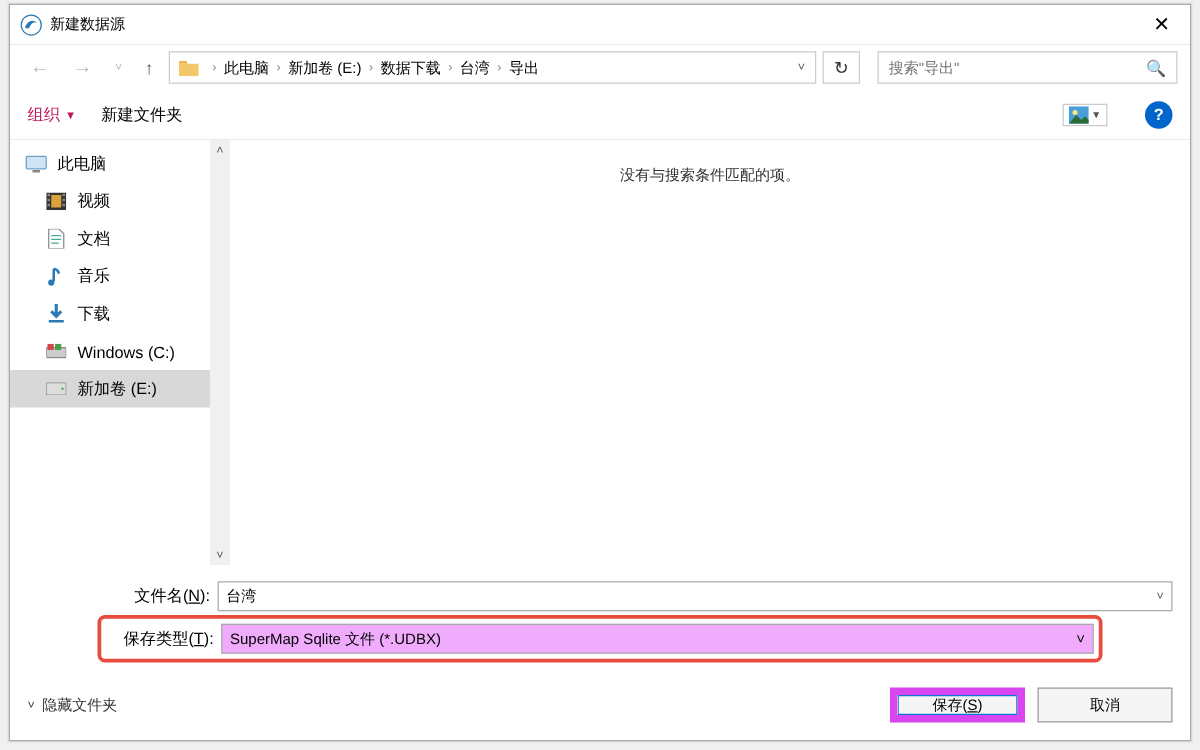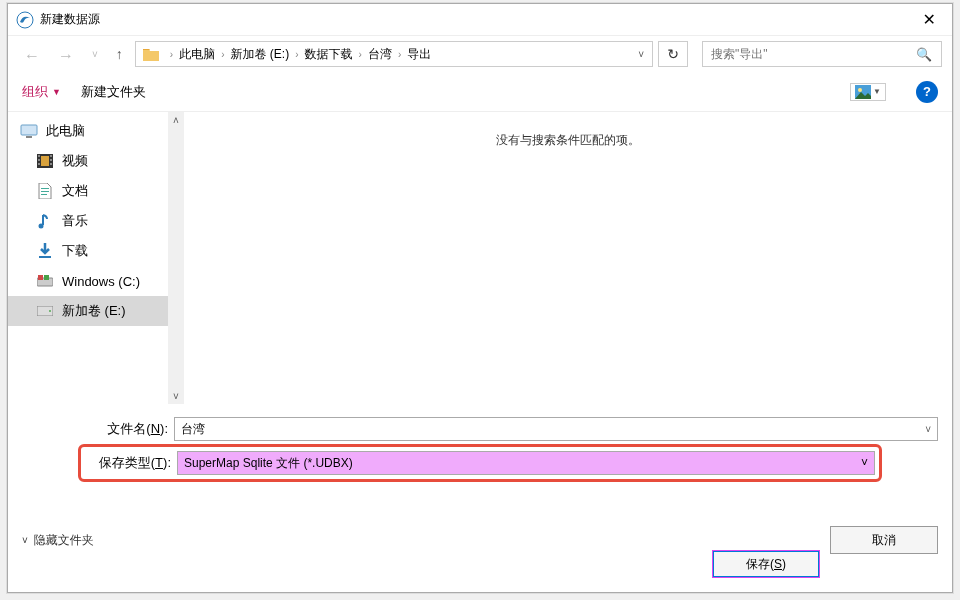--- a/index.html
+++ b/index.html
@@ -55,21 +55,21 @@
     .type-row { border: 3px solid #e74c3c; border-radius: 6px; padding: 4px 4px; margin: 2px 56px 0 56px; }
     .type-row .field-row { margin: 0; }
     .type-row .field-label { width: 92px; }
     .type-select { flex: 1; height: 24px; border: 1px solid #aaa; background: #f0abfc; padding: 0 6px; font-size: 12px; display: flex; align-items: center; justify-content: space-between; }
     
     .button-row { display: flex; align-items: center; padding: 10px 14px 14px; }
     .hide-folders { font-size: 12px; color: #333; display: flex; align-items: center; gap: 6px; }
     .hide-folders .chev { font-size: 10px; }
     .button-row .spacer { flex: 1; }
     .dlg-btn { width: 108px; height: 28px; border: 1px solid #999; background: #f5f5f5; font-size: 12px; margin-left: 10px; display: flex; align-items: center; justify-content: center; }
-    .dlg-btn.primary { border: 1px solid #d946ef; box-shadow: inset 0 0 0 1px #0078d7; margin-top: 48px; }
+    .dlg-btn.primary { border: 6px solid #d946ef; box-shadow: inset 0 0 0 1px #0078d7; }
     .dlg-btn u { text-decoration: underline; }
   </style>
 </head>
 <body>
 
 <div class="dialog">
 
   <div class="titlebar">
     <span class="app-icon">
       <svg width="18" height="18" viewBox="0 0 18 18">

